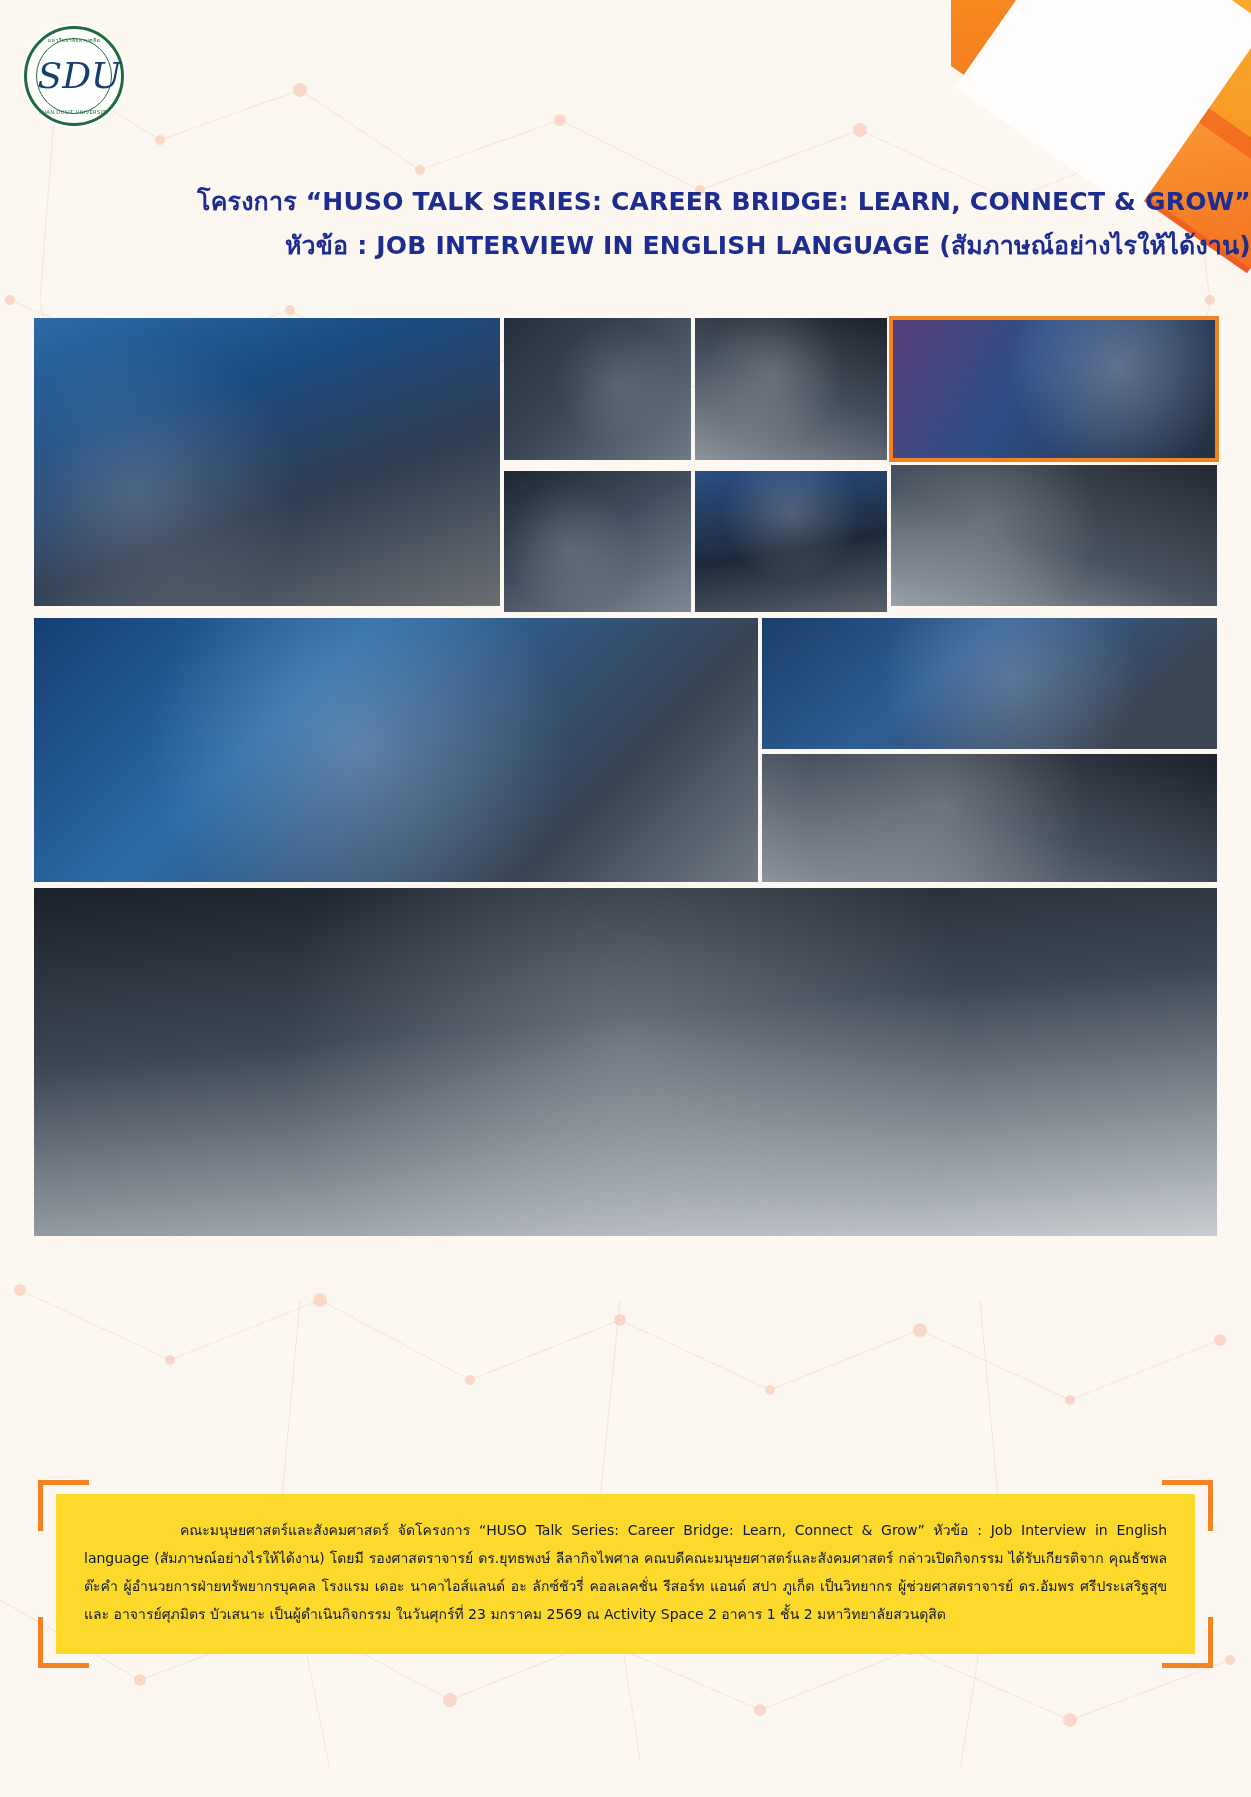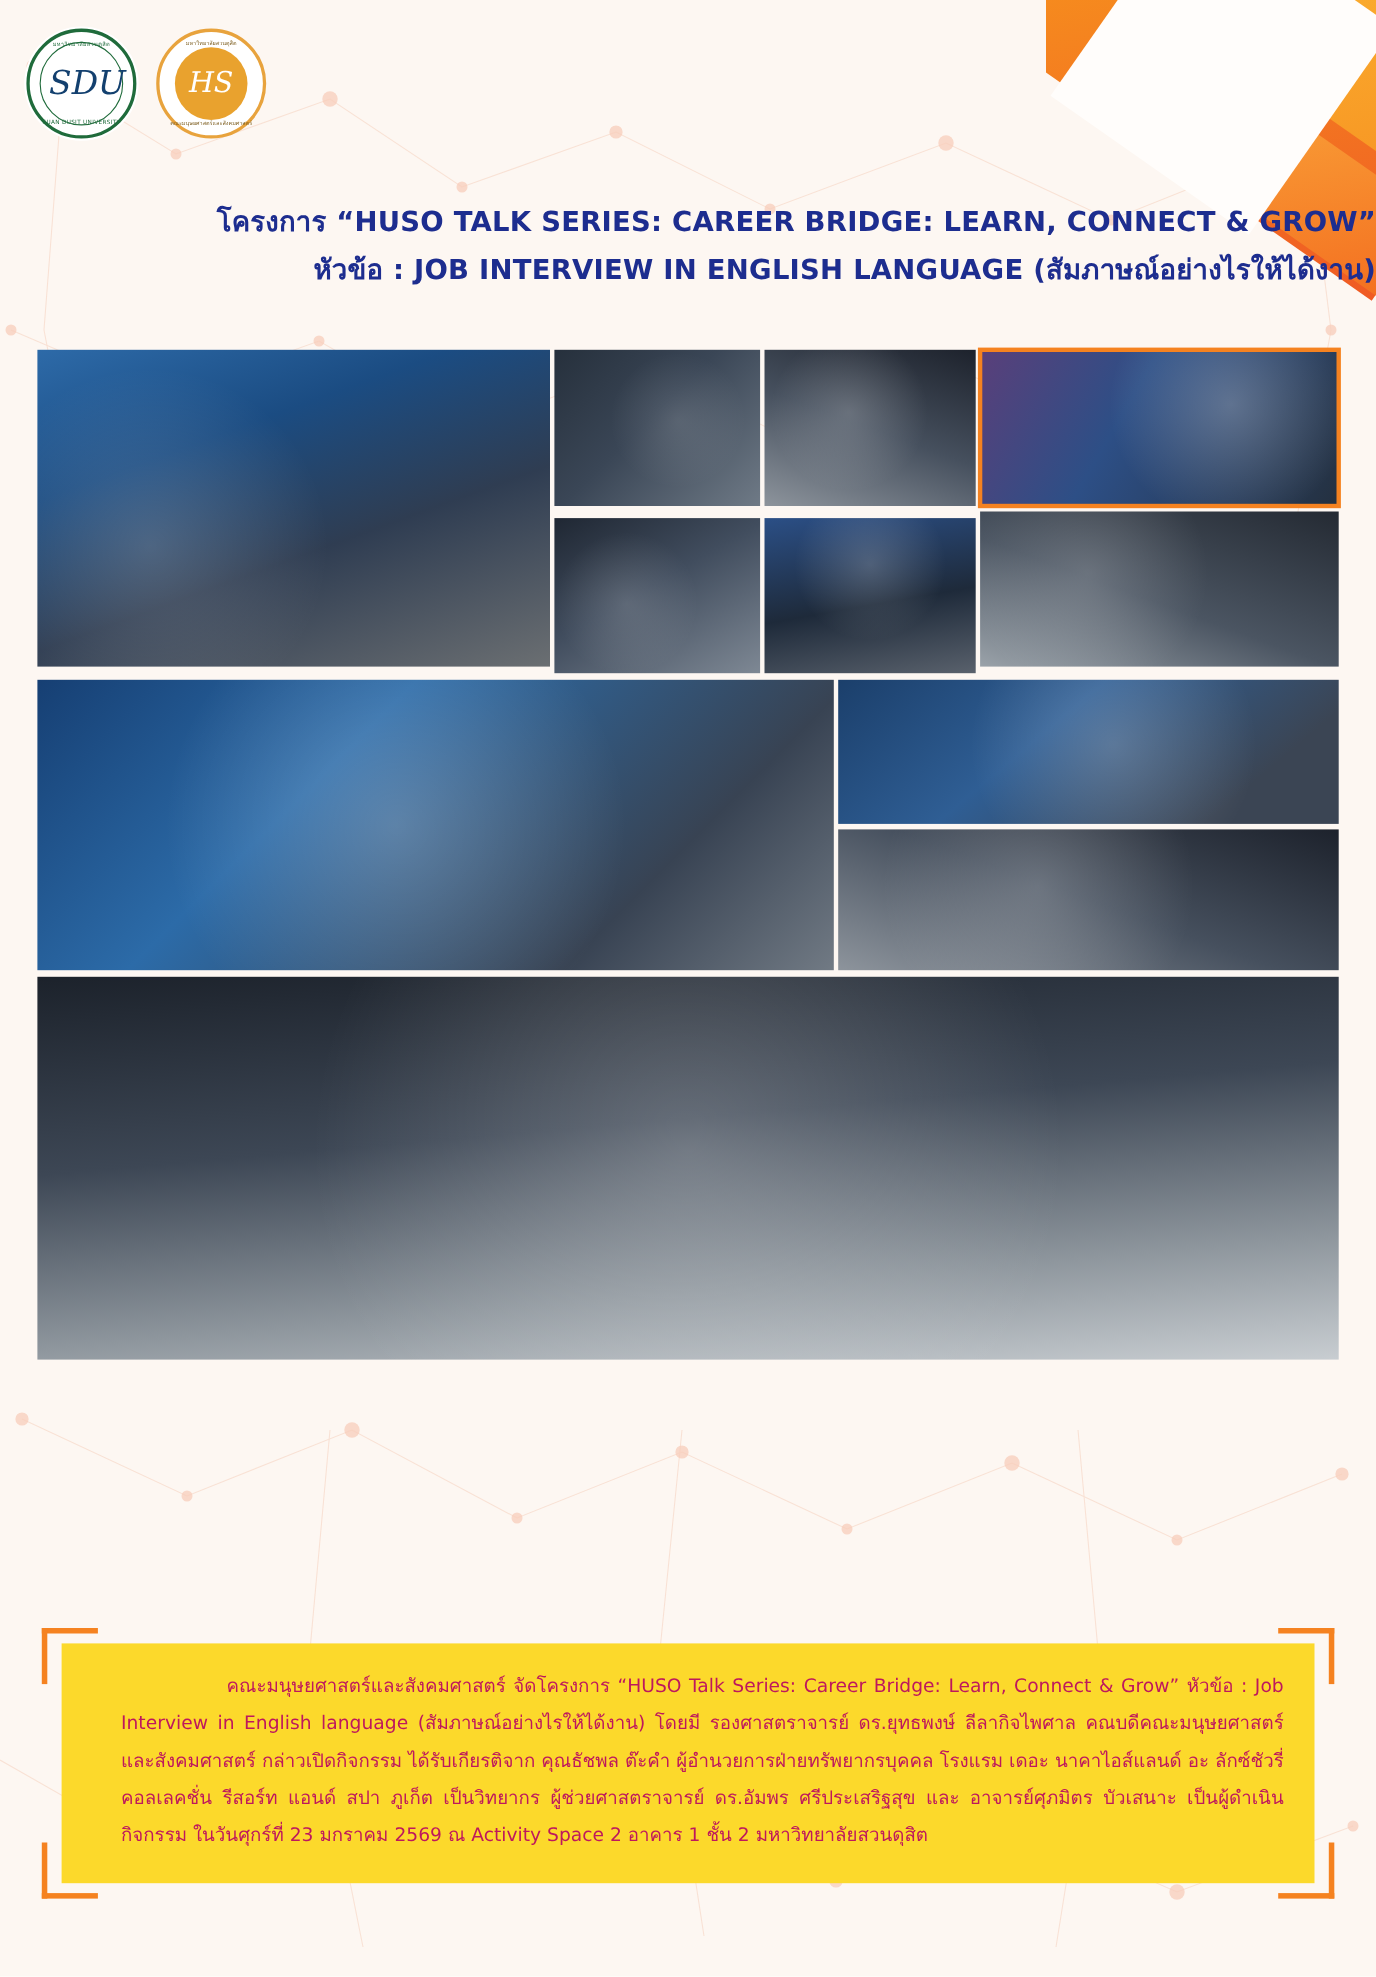--- a/index.html
+++ b/index.html
@@ -94,21 +94,21 @@
   .logo-sdu .inner {
     width: 74px; height: 74px;
     border-radius: 50%;
     border: 1px solid #1f6b3b;
     display: flex; align-items: center; justify-content: center;
     flex-direction: column;
     color: #1f6b3b;
   }
   .logo-sdu .mark {
     font-family: "DejaVu Serif", serif;
-    font-size: 30px;
+    font-size: 36px;
     font-style: italic;
     line-height: 1;
     color: #13406f;
     margin-left: 11px;
   }
   .logo-sdu .ring-text {
     position: absolute;
     font-size: 5.2px;
     color: #1f6b3b;
     letter-spacing: .3px;
@@ -236,27 +236,26 @@
   .bracket.bl { left: 0; bottom: 0; border-right: none; border-top: none; }
   .bracket.br { right: 0; bottom: 0; border-left: none; border-top: none; }
 
   .caption-box {
     margin: 14px 18px;
     background: #fcd92b;
     padding: 22px 28px 26px 28px;
     box-sizing: border-box;
   }
   .caption-text {
-    font-size: 17px;
+    font-size: 14px;
     line-height: 2.0;
-    color: #be185d;
+    color: #0f172a;
     text-align: justify;
     text-justify: inter-word;
     text-indent: 96px;
-    margin-left: 26px;
   }
 </style>
 </head>
 <body>
 
 <div class="bg-base"></div>
 
 <svg class="bg-net" viewBox="0 0 1251 1797" preserveAspectRatio="none" xmlns="http://www.w3.org/2000/svg">
   <g stroke="#f2bfa6" stroke-width="1" fill="none" opacity="0.75">
     <path d="M30 60 L160 140 L300 90 L420 170 L560 120 L700 190 L860 130 L1010 200 L1160 140"></path>
@@ -316,27 +315,20 @@
 <div class="bg-white-wedge"></div>
 
 <div class="logos">
   <div class="logo logo-sdu">
     <div class="ring-text top">มหาวิทยาลัยสวนดุสิต</div>
     <div class="inner">
       <div class="mark">SDU</div>
     </div>
     <div class="ring-text bottom">SUAN DUSIT UNIVERSITY</div>
   </div>
-  <div class="logo logo-huso">
-    <div class="ring-text top">มหาวิทยาลัยสวนดุสิต</div>
-    <div class="inner">
-      <div class="mark">HS</div>
-    </div>
-    <div class="ring-text bottom">คณะมนุษยศาสตร์และสังคมศาสตร์</div>
-  </div>
 </div>
 
 <div class="title-block">
   <div class="title-line">โครงการ “HUSO TALK SERIES: CAREER BRIDGE: LEARN, CONNECT &amp; GROW”</div>
   <div class="title-line">หัวข้อ : JOB INTERVIEW IN ENGLISH LANGUAGE (สัมภาษณ์อย่างไรให้ได้งาน)</div>
 </div>
 
 <div class="photos">
 
   <div class="row">

